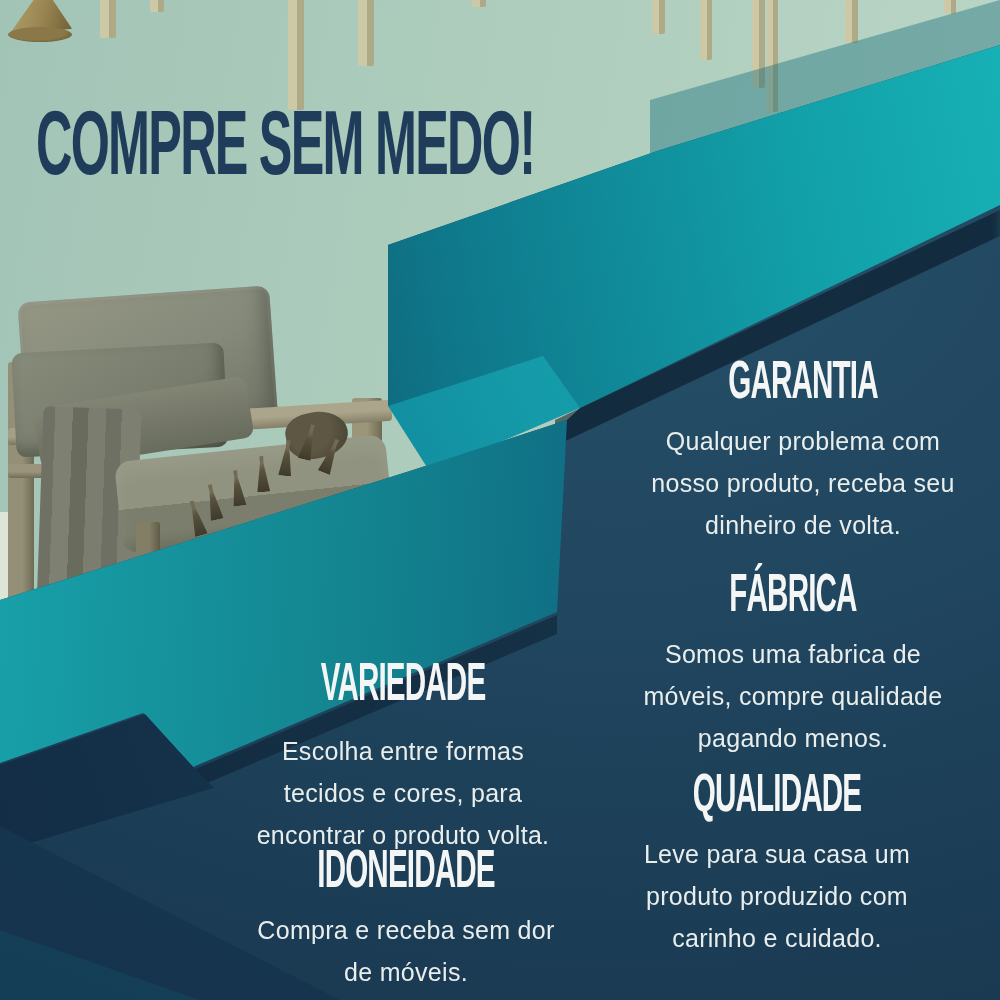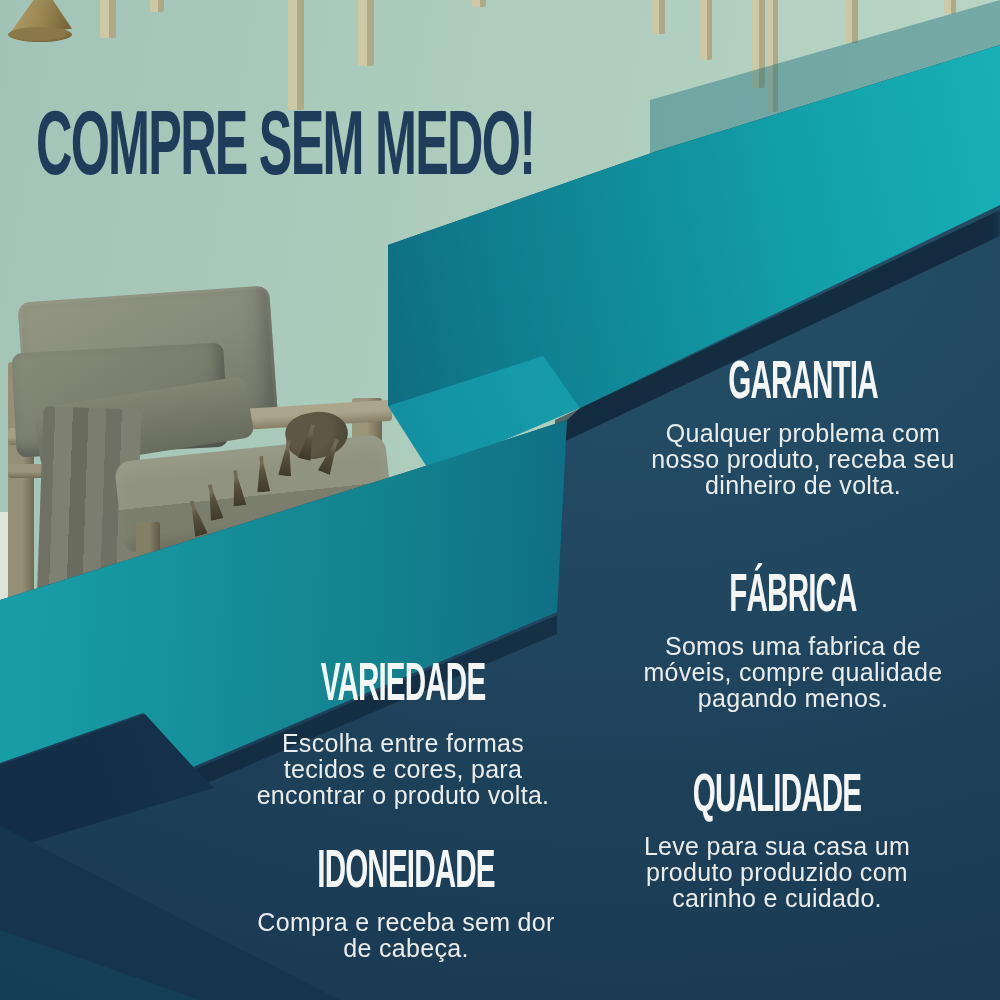--- a/index.html
+++ b/index.html
@@ -75,21 +75,21 @@
   .corner-teal{clip-path:polygon(0px 930px,200px 1000px,0px 1000px);
      background:rgba(20,90,110,0.30);}
 
   
   .main-title{position:absolute;left:36px;top:98px;margin:0;white-space:nowrap;
      font-size:90px;line-height:1;font-weight:700;color:#1f3d5a;letter-spacing:-0.035em;
      transform:scaleX(0.56);transform-origin:left top;}
   .feature{position:absolute;text-align:center;}
   .feat-heading{margin:0 0 14px 0;font-size:53px;line-height:1;font-weight:700;color:#f3f6f5;
      letter-spacing:-0.03em;transform:scaleX(0.56);transform-origin:50% 50%;white-space:nowrap;}
-  .feat-body{margin:8px;font-size:25px;line-height:26px;color:#e9eeec;letter-spacing:0.3px;
+  .feat-body{margin:8px;font-size:25px;line-height:42px;color:#e9eeec;letter-spacing:0.3px;
      white-space:pre-line;}
   .fb-left .feat-heading{margin-bottom:22px;}
 </style>
 </head>
 <body>
 
 <div class="canvas">
 
   <div class="shape">
     <span class="lamp-cone"></span>
@@ -165,16 +165,16 @@
   <section class="feature fb-left" style="left:220px;top:655px;width:366px">
     <h2 class="feat-heading">VARIEDADE</h2>
     <p class="feat-body">Escolha entre formas
 tecidos e cores, para
 encontrar o produto volta.</p>
   </section>
 
   <section class="feature" style="left:223px;top:842px;width:366px">
     <h2 class="feat-heading">IDONEIDADE</h2>
     <p class="feat-body">Compra e receba sem dor
-de cabeça.</p>
+de móveis.</p>
   </section>
 
 </div>
 
 </body></html>

